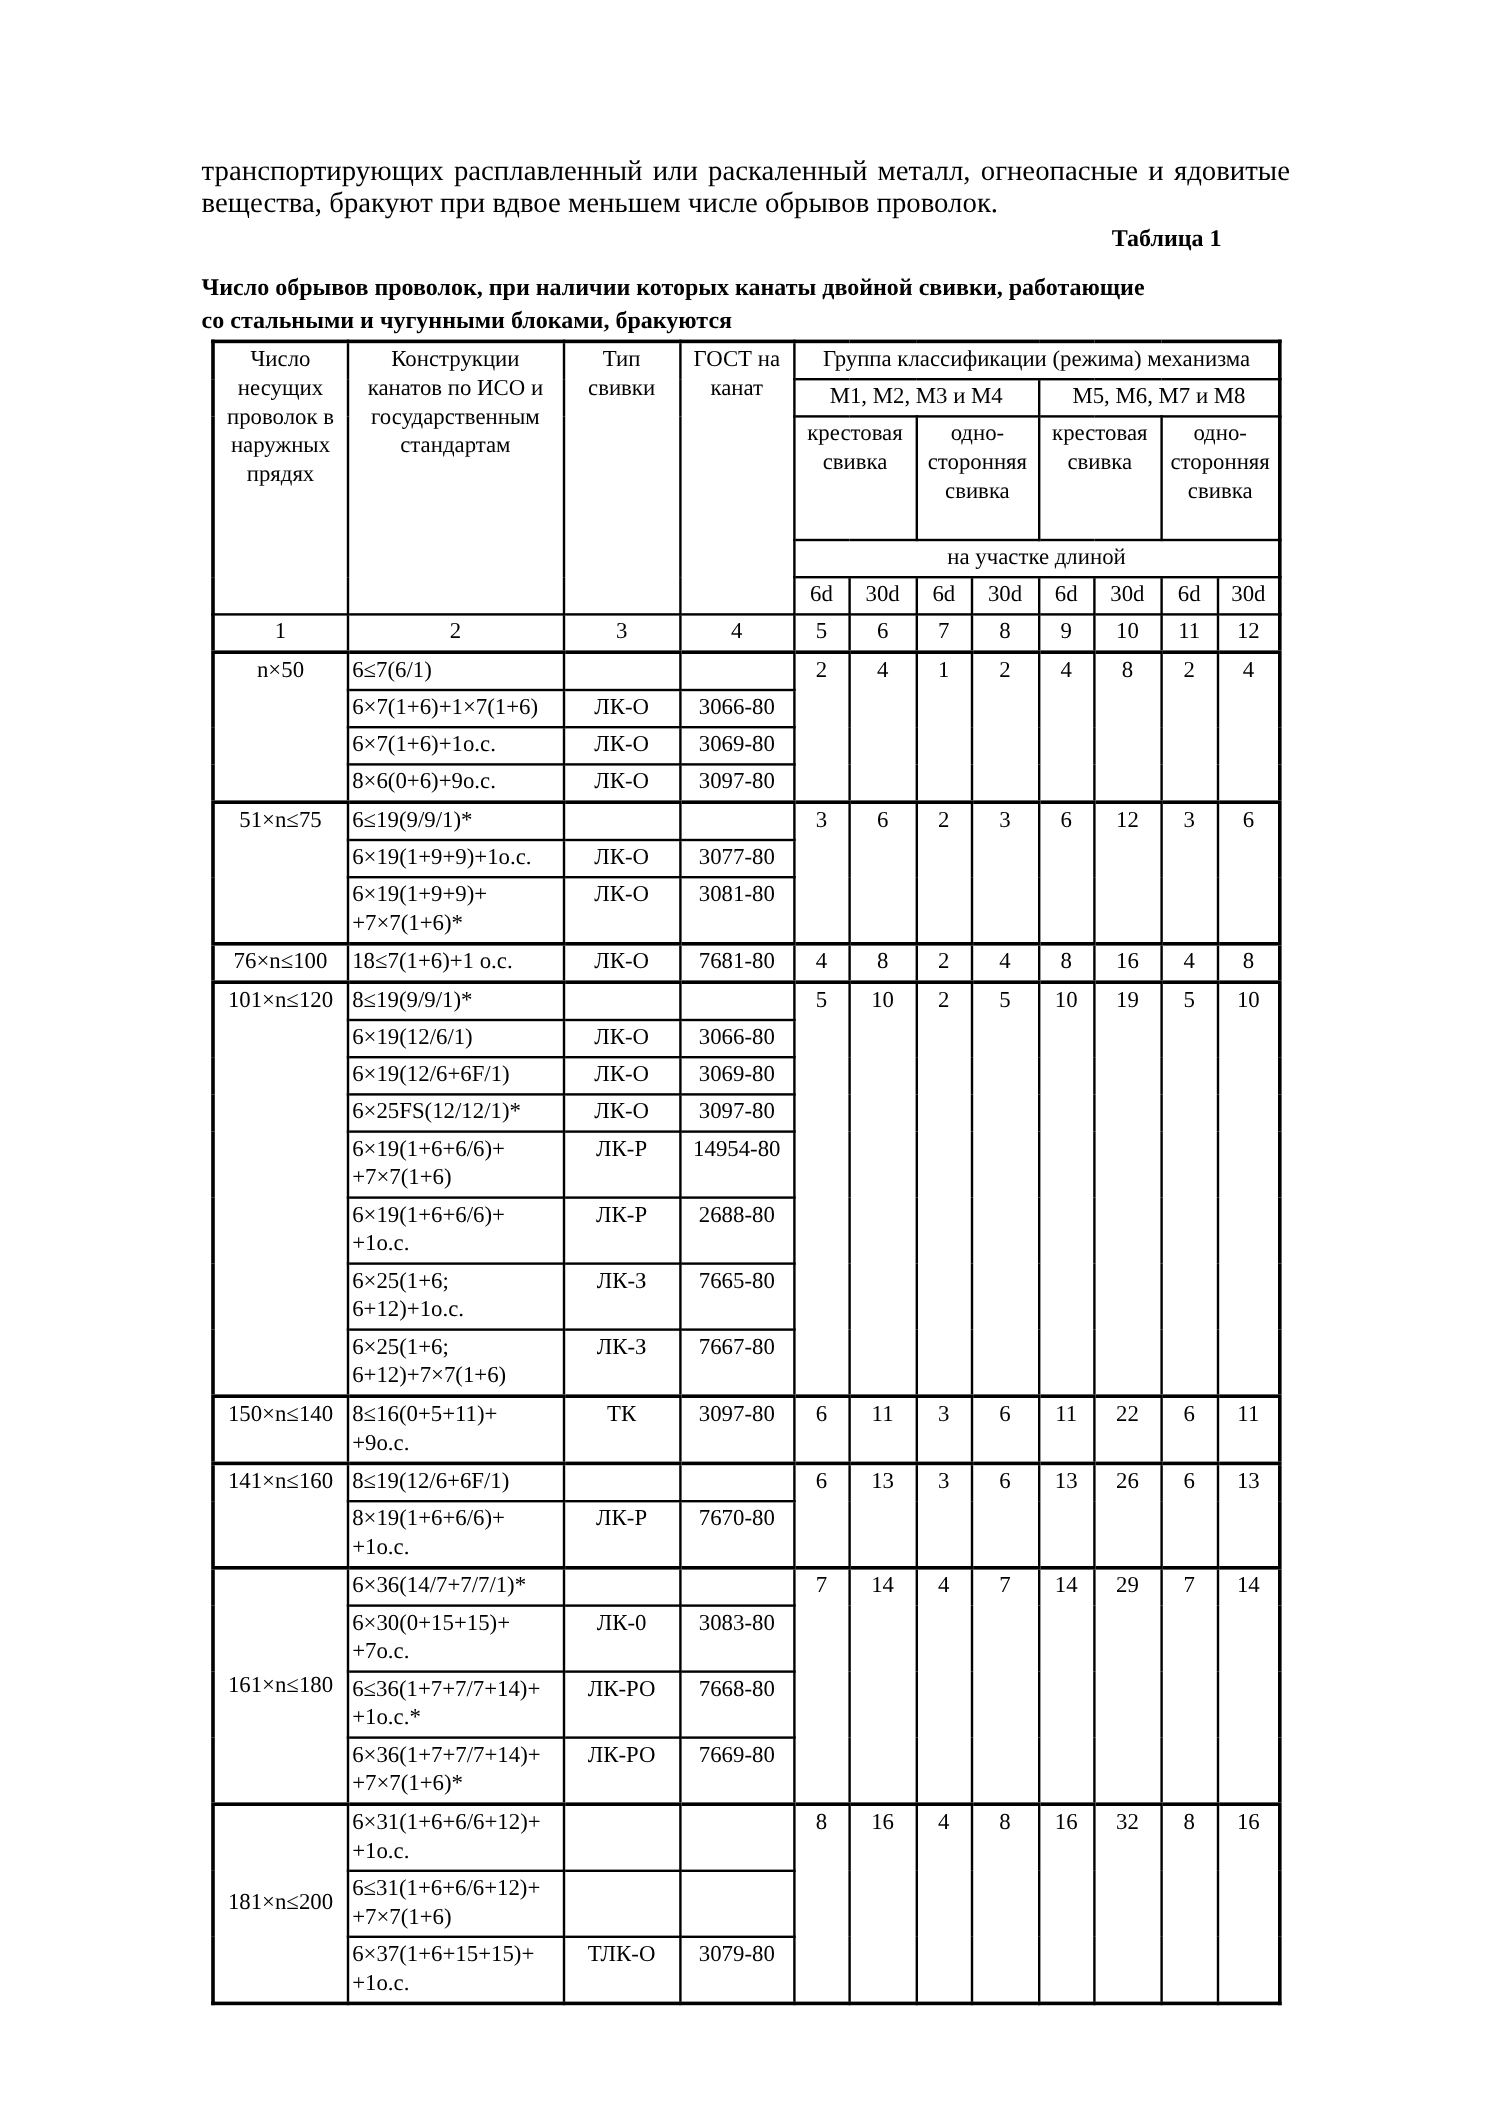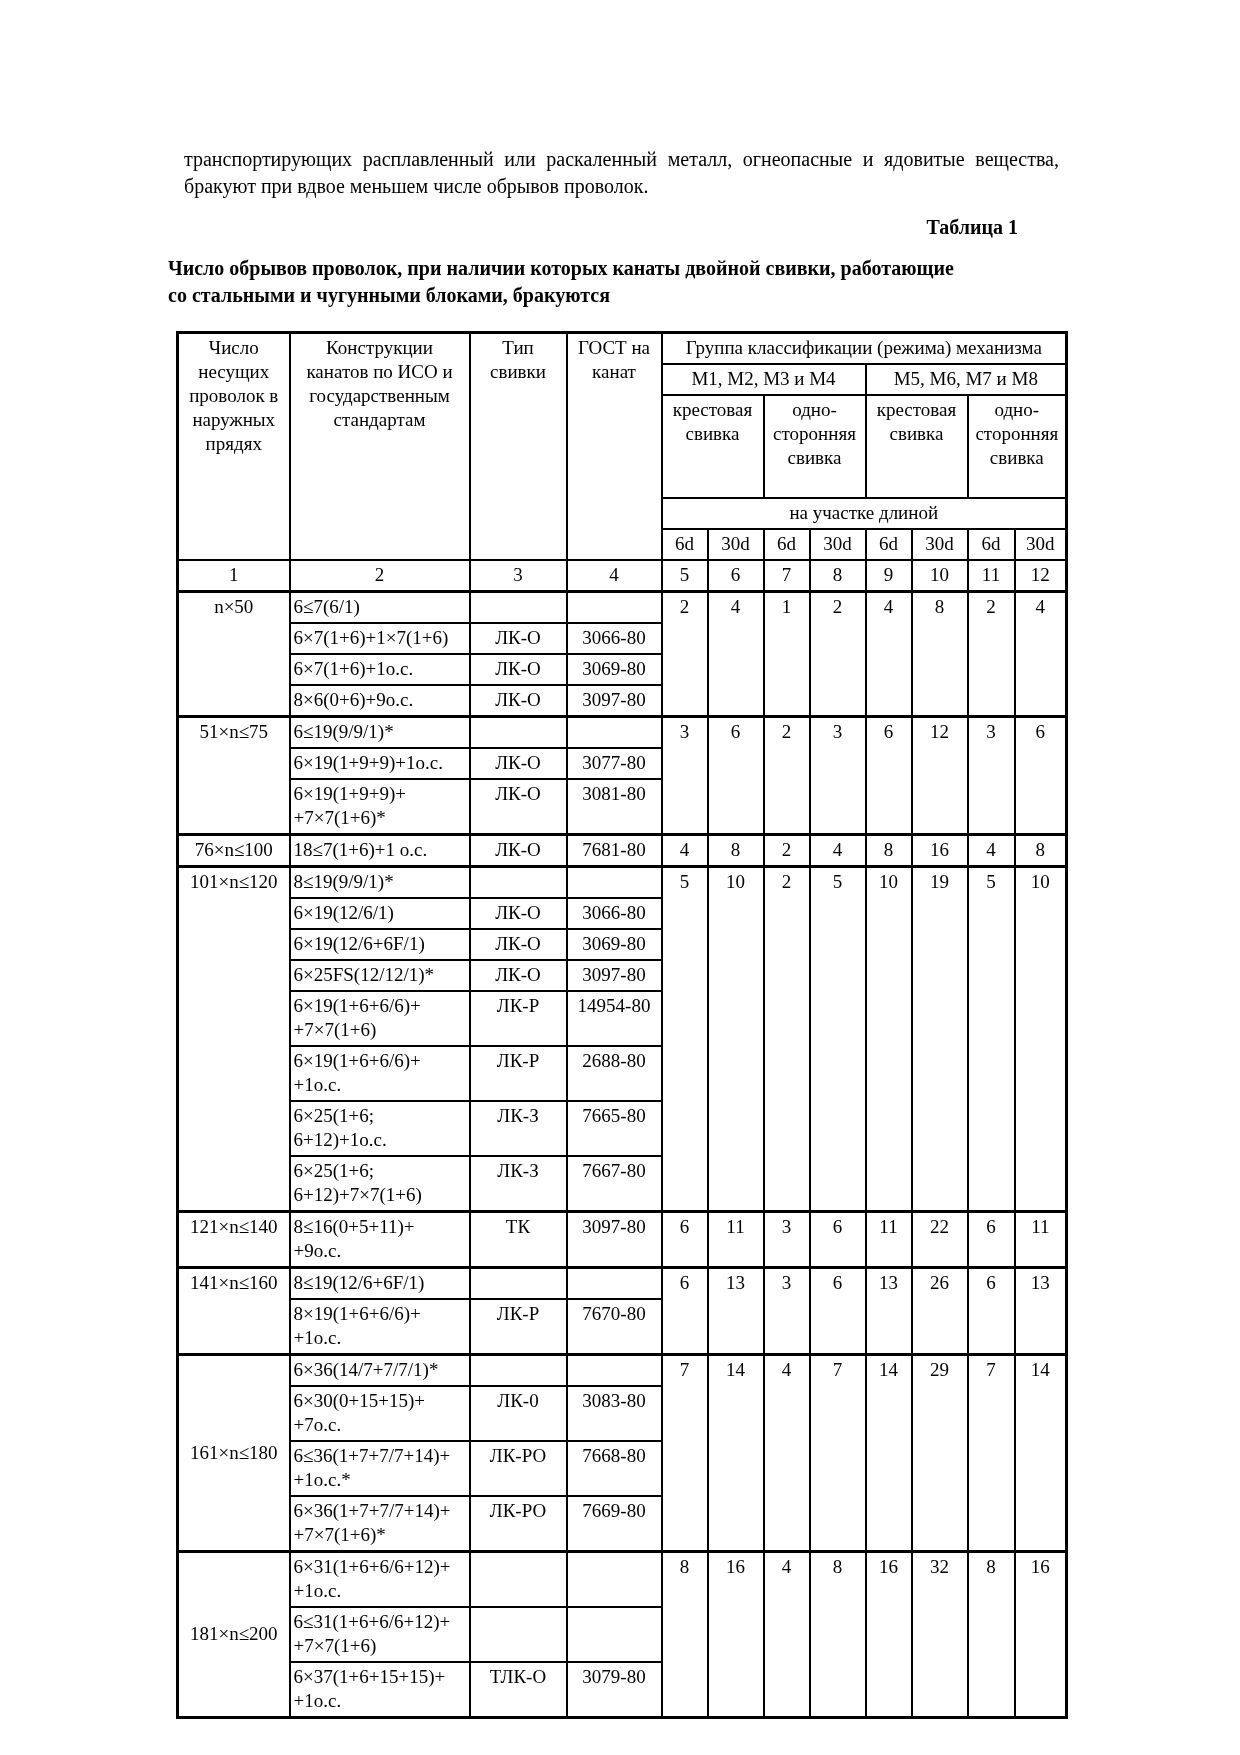--- a/index.html
+++ b/index.html
@@ -2,32 +2,32 @@
 <html><head>
 <meta charset="utf-8">
 <style>
   html,body{margin:0;padding:0;background:#e8e8e8;}
   .page{
     width:1240px;height:1755px;background:#ffffff;margin:0 auto;
     font-family:"Liberation Serif", serif;color:#000;
     box-sizing:border-box;padding:130px 165px 0 168px;overflow:hidden;
   }
   .intro{
-    font-size:20px;line-height:27px;text-align:justify;margin:16px;
+    font-size:24px;line-height:27px;text-align:justify;margin:0;
   }
   .table-label{
     margin-top:4px;text-align:right;padding-right:57px;
     font-weight:bold;font-size:20px;
   }
   .table-title{
     margin-top:16px;font-weight:bold;font-size:20px;
     line-height:27px;white-space:pre-line;
   }
   table.main{
-    margin-top:22px;margin-left:8px;
+    margin-top:2px;margin-left:8px;
     border-collapse:collapse;table-layout:fixed;width:889px;
     font-size:19px;line-height:24px;
     border:3px solid #000;
   }
   table.main th, table.main td{
     border:2px solid #000;
     padding:2px 2px 3px 2px;
     text-align:center;vertical-align:top;
     white-space:pre-line;
     font-weight:normal;
@@ -244,21 +244,21 @@
           <td>ЛК-З</td>
           <td>7665-80</td>
         </tr>
         <tr>
           <td class="construction">6×25(1+6;
 6+12)+7×7(1+6)</td>
           <td>ЛК-З</td>
           <td>7667-80</td>
         </tr>
         <tr class="group-start">
-          <td rowspan="1">121×n≤140</td>
+          <td rowspan="1">150×n≤140</td>
           <td class="construction">8≤16(0+5+11)+
 +9о.с.</td>
           <td>ТК</td>
           <td>3097-80</td>
           <td rowspan="1">6</td>
           <td rowspan="1">11</td>
           <td rowspan="1">3</td>
           <td rowspan="1">6</td>
           <td rowspan="1">11</td>
           <td rowspan="1">22</td>

